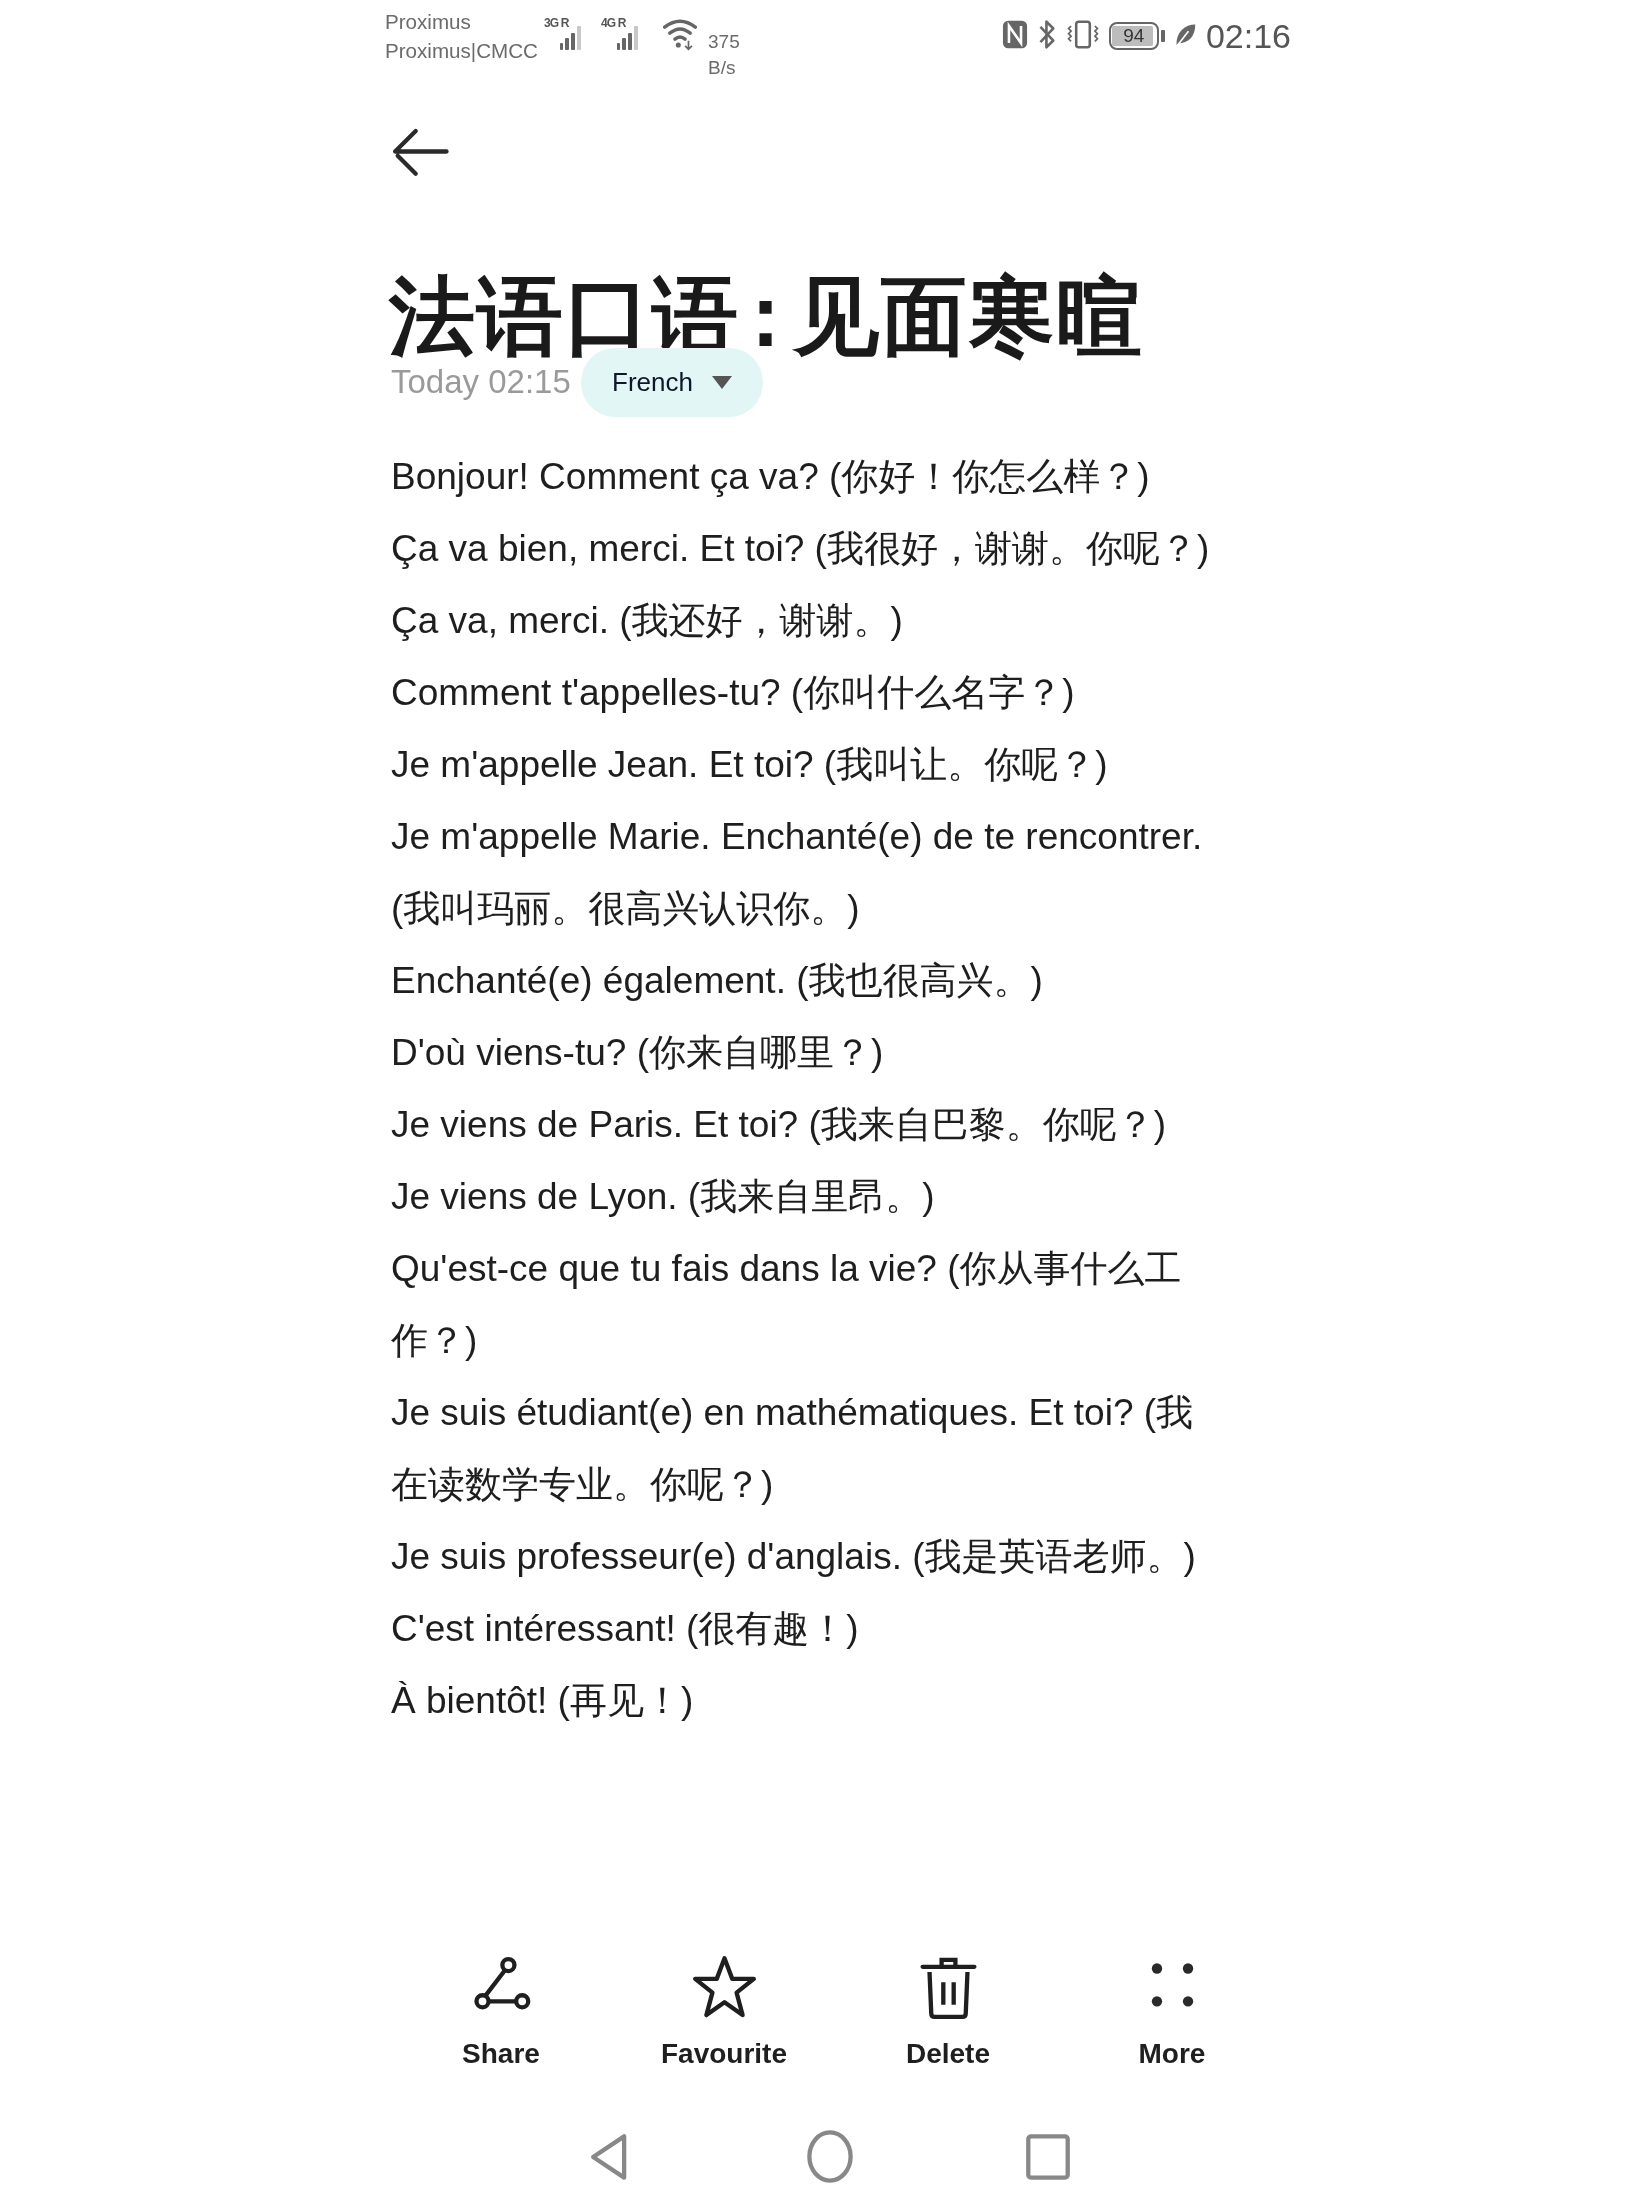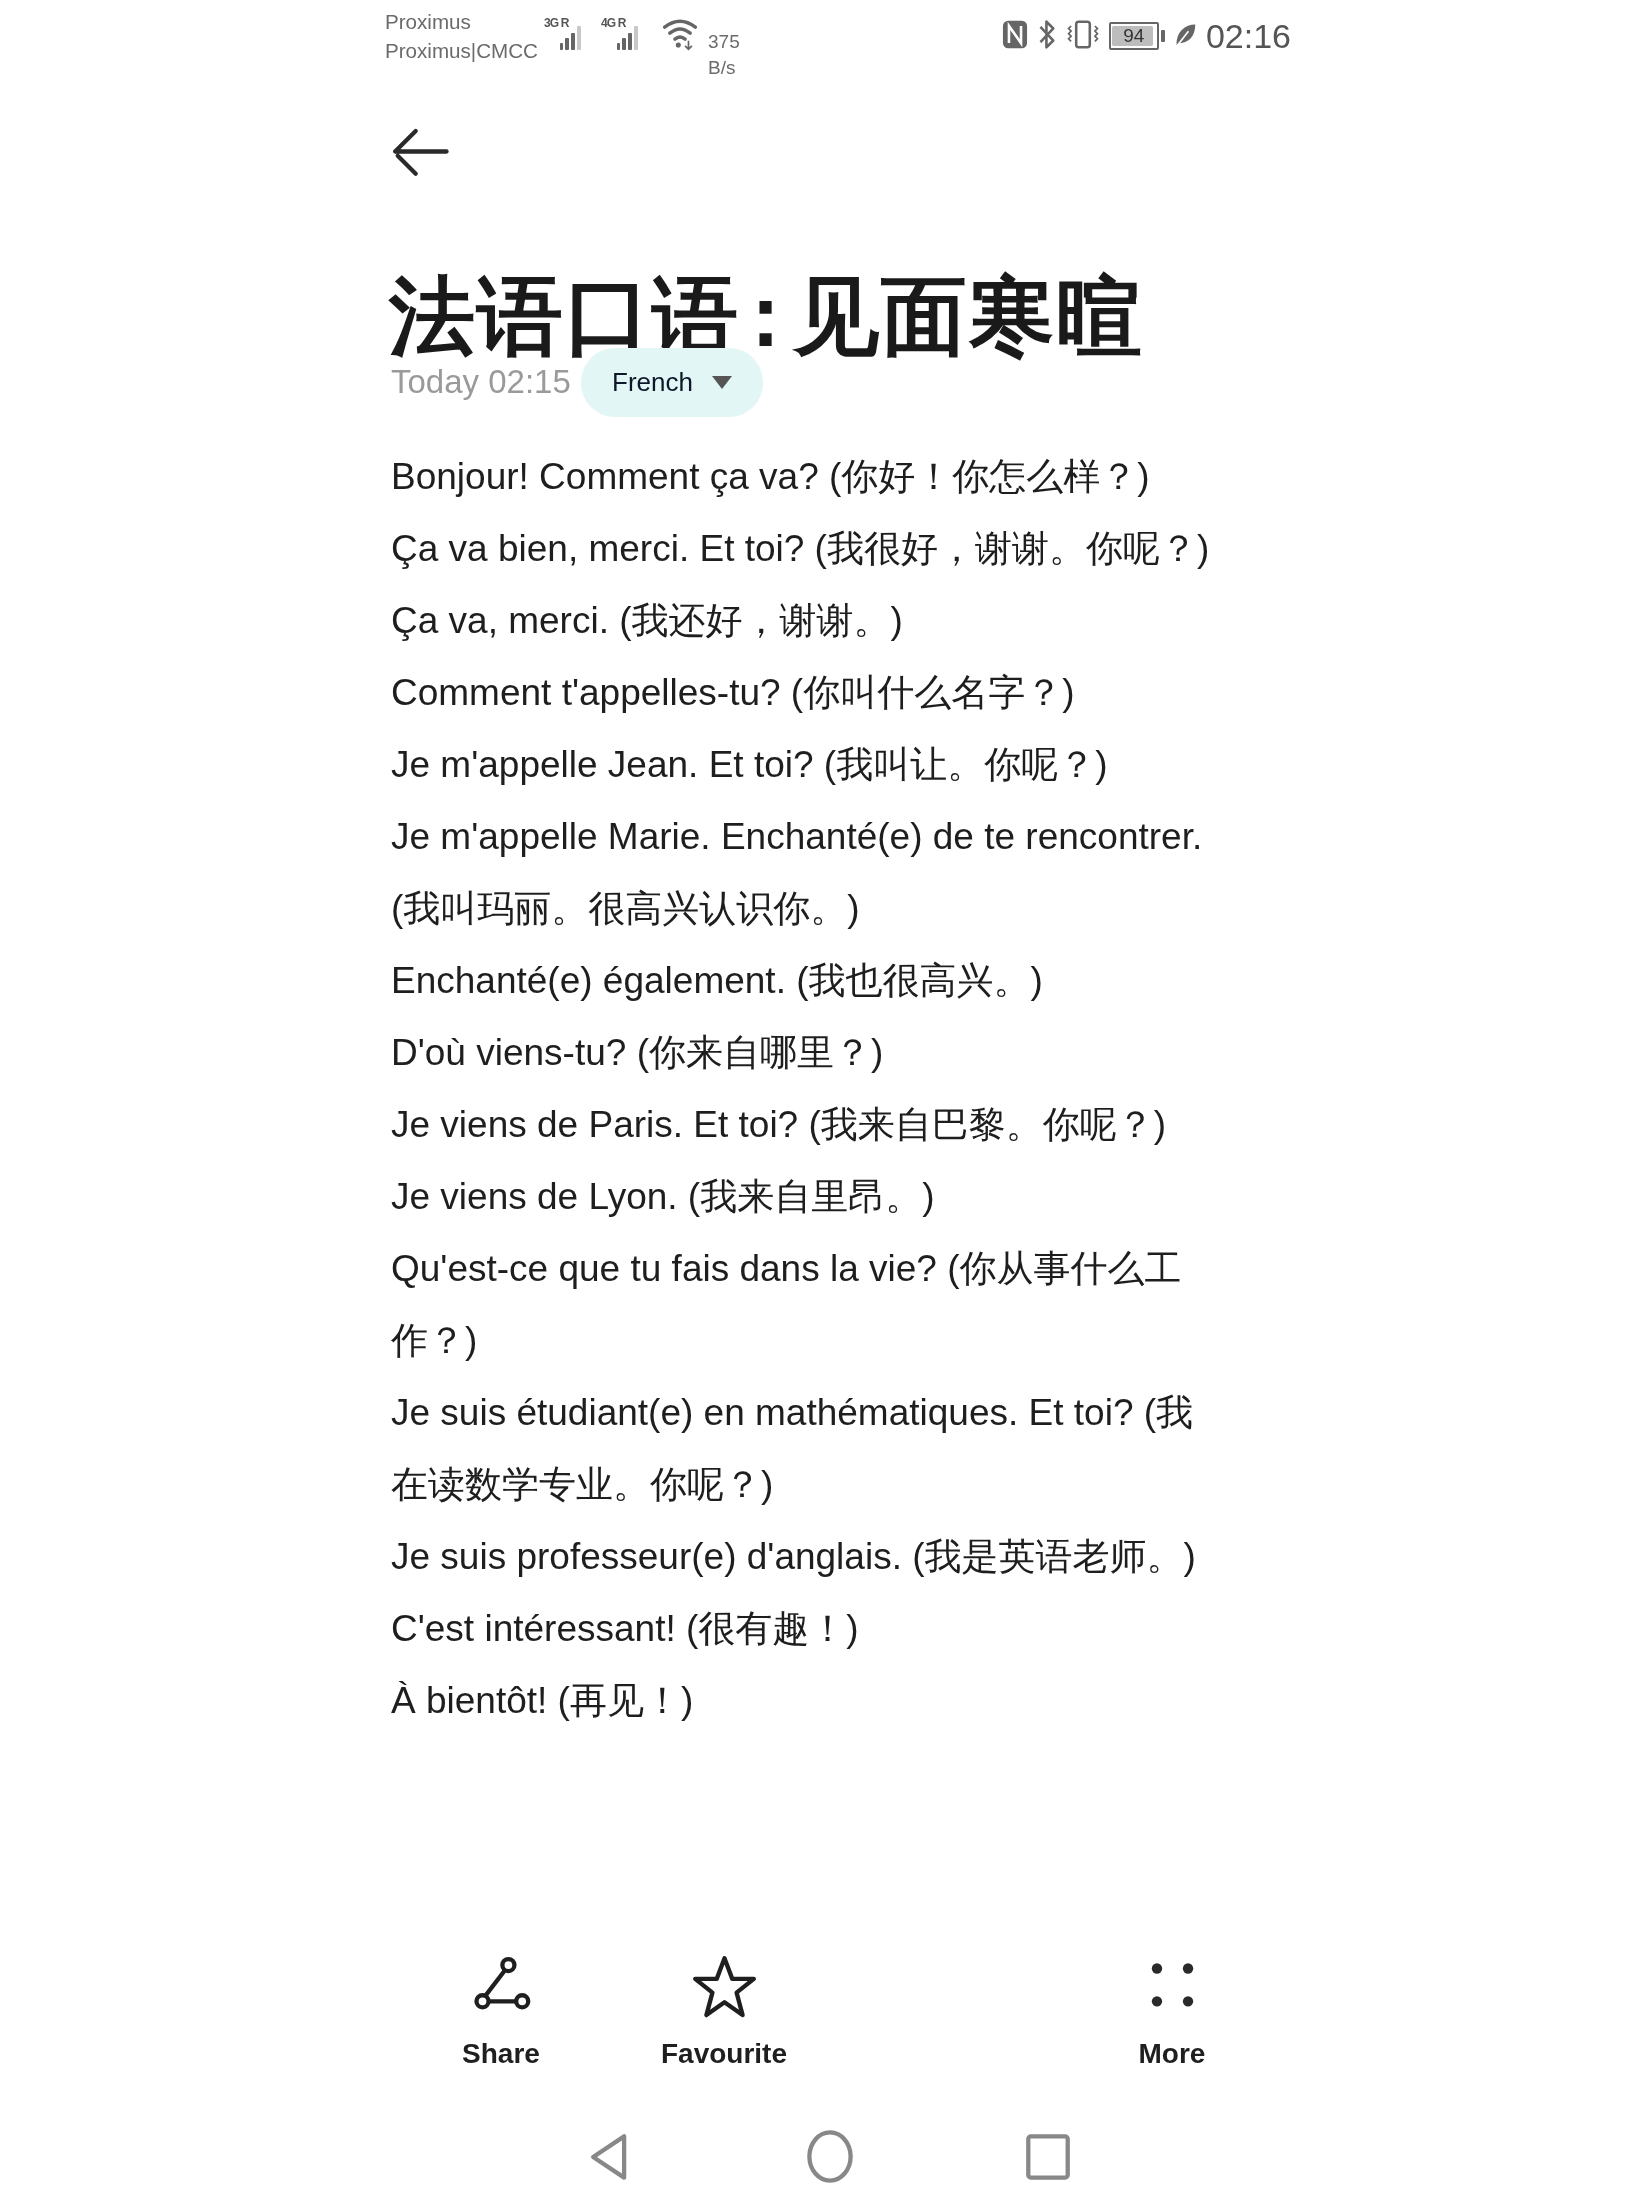--- a/index.html
+++ b/index.html
@@ -11,21 +11,21 @@
 
   
   .sb-carrier { left: 385px; top: 6.9px; font-size: 20.6px; line-height: 29px; color: #6b6b6b; }
   .sb-signal { top: 15.5px; height: 34px; display: flex; align-items: flex-end; gap: 2.6px; }
   .sb-signal .tag { position: absolute; top: 0; left: 0; font-size: 12px; font-weight: bold; color: #555; letter-spacing: -0.9px; }
   .sb-signal .bar { width: 3.4px; background: #666; border-radius: 0.9px; }
   .sb-signal .bar.dim { background: #c8c8c8; }
   .sb-speed { left: 708px; top: 8.6px; font-size: 19px; line-height: 26px; color: #6b6b6b; text-align: left; margin-top: 20px; }
   .sb-right { right: 361px; top: 17px; height: 38px; display: flex; align-items: center; gap: 8.6px; color: #5a5a5a; }
   .sb-time { font-size: 34px; color: #555; letter-spacing: 0px; }
-  .battery { width: 50px; height: 27.5px; border: 2.6px solid #666; border-radius: 2px; box-sizing: border-box; display: flex; align-items: center; justify-content: center; position: relative; }
+  .battery { width: 50px; height: 27.5px; border: 2.6px solid #666; border-radius: 8px; box-sizing: border-box; display: flex; align-items: center; justify-content: center; position: relative; }
   .battery .fill { position: absolute; left: 1.7px; top: 1.7px; bottom: 1.7px; right: 3.4px; background: #bdbdbd; border-radius: 1.7px; }
   .battery span { position: relative; font-size: 19px; color: #333; }
   .battery-tip { width: 3.4px; height: 12px; background: #666; border-radius: 0.9px; margin-left: -6px; }
 
   
   .back-btn { left: 385px; top: 120px; width: 69px; height: 62px; display: flex; align-items: center; justify-content: center; cursor: pointer; }
   .title { left: 389px; top: 232px; font-size: 86px; font-weight: bold; line-height: 103px; color: #1a1a1a; letter-spacing: 1.7px; font-family: Liberation Mono, monospace; margin-top: 40px; }
   .meta-date { left: 391px; top: 363px; font-size: 33px; line-height: 38px; color: #9a9a9a; }
   .lang-chip { left: 581px; top: 348px; width: 182px; height: 69px; border-radius: 34px; background: #e2f6f6; display: flex; align-items: center; justify-content: center; gap: 19px; cursor: pointer; }
   .lang-chip .label { font-size: 26px; color: #0f172a; }
@@ -166,20 +166,29 @@
       <path d="M44 20 L21 50 M25 56 H57" stroke="#1f1f1f" stroke-width="5"></path>
     </svg>
     <span class="lbl">Share</span>
   </div>
   <div class="tool" style="left:621px;">
     <svg viewBox="0 0 80 80">
       <path d="M40 6 L49 30 L74 30 L54 46 L61 72 L40 57 L19 72 L26 46 L6 30 L31 30 Z" stroke="#1f1f1f" stroke-width="5" fill="none" stroke-linejoin="round"></path>
     </svg>
     <span class="lbl">Favourite</span>
   </div>
+  <div class="tool" style="left:845px;">
+    <svg viewBox="0 0 80 80">
+      <path d="M10 16 H70" stroke="#1f1f1f" stroke-width="5" stroke-linecap="round"></path>
+      <path d="M32 16 V8 H48 V16" stroke="#1f1f1f" stroke-width="5" fill="none"></path>
+      <path d="M18 22 L20 70 Q20 74 24 74 H56 Q60 74 60 70 L62 22" stroke="#1f1f1f" stroke-width="5" fill="none"></path>
+      <path d="M34 34 V60 M46 34 V60" stroke="#1f1f1f" stroke-width="5"></path>
+    </svg>
+    <span class="lbl">Delete</span>
+  </div>
   <div class="tool" style="left:1069px;">
     <svg viewBox="0 0 80 80">
       <circle cx="22" cy="18" r="6" fill="#2a2a2a"></circle>
       <circle cx="58" cy="18" r="6" fill="#2a2a2a"></circle>
       <circle cx="22" cy="56" r="6" fill="#2a2a2a"></circle>
       <circle cx="58" cy="56" r="6" fill="#2a2a2a"></circle>
     </svg>
     <span class="lbl">More</span>
   </div>
 </div>

